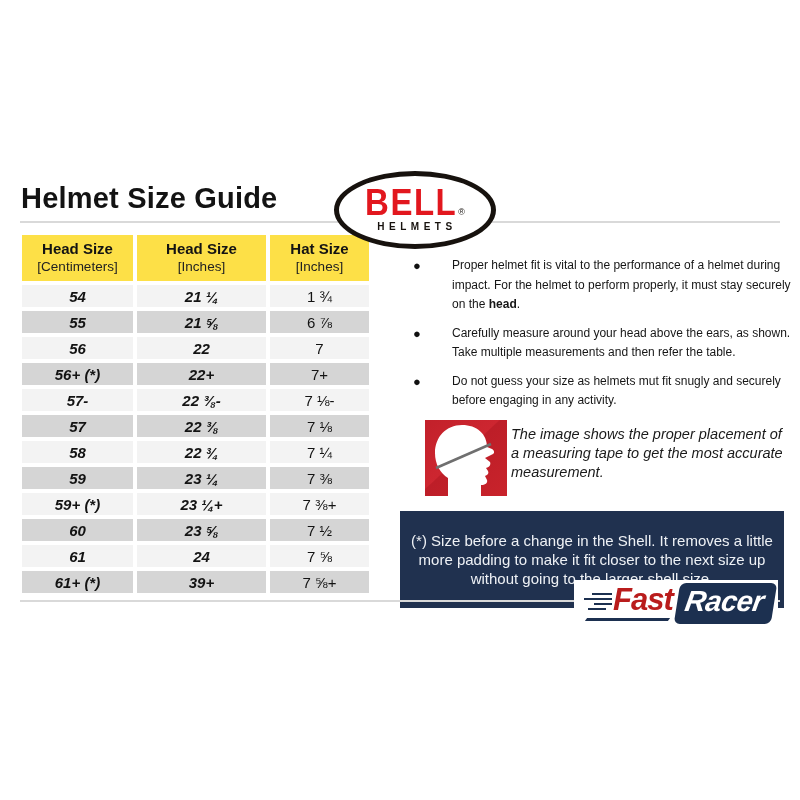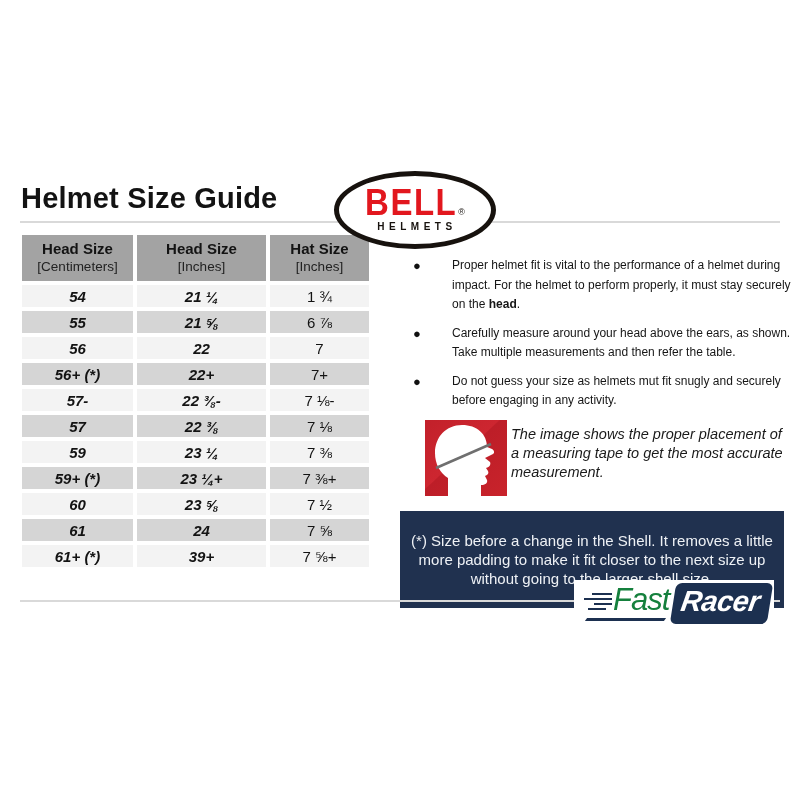--- a/index.html
+++ b/index.html
@@ -15,21 +15,21 @@
   .bell { position:absolute; left:334px; top:171px; width:162px; height:78px; background:#fff;
           border:5px solid #17120e; border-radius:50%; display:flex; flex-direction:column;
           align-items:center; justify-content:center; z-index:3; }
   .bell-row { display:flex; align-items:flex-end; line-height:1; }
   .bell-name { color:#e2171e; font-weight:bold; font-size:33px; letter-spacing:1.5px; line-height:0.9; transform:scaleY(1.12); }
   .bell-reg { color:#17120e; font-size:9px; margin-left:1px; margin-bottom:1px; }
   .bell-sub { color:#17120e; font-weight:bold; font-size:10px; letter-spacing:4.5px; margin-top:3px; padding-left:4px; }
 
   
   .size-table { position:absolute; left:18px; top:231px; border-collapse:separate; border-spacing:4px; table-layout:fixed; }
-  .size-table th { background:#a3a3a3; font-weight:normal; padding:4px 4px 5px; }
+  .size-table th { background:#fde047; font-weight:normal; padding:4px 4px 5px; }
   .size-table th .h1 { font-size:15px; font-weight:bold; color:#131313; line-height:19px; }
   .size-table th .h2 { font-size:13.5px; color:#222; line-height:18px; }
   .size-table td { height:22px; text-align:center; vertical-align:middle; font-size:15px; color:#131313; }
   .size-table tbody tr:nth-child(odd) td { background:#f3f3f3; }
   .size-table tbody tr:nth-child(even) td { background:#d5d5d5; }
   .size-table td.c1, .size-table td.c2 { font-weight:bold;font-style:italic; }
   .col1 { width:111px; } .col2 { width:129px; } .col3 { width:99px; }
 
   
   .bullets { position:absolute; left:400px; top:256px; width:398px; list-style:none; }
@@ -46,21 +46,21 @@
   
   .note-box { position:absolute; left:400px; top:511px; width:384px; background:#20314f; color:#eef1f5;
               font-size:15px; line-height:19px; text-align:center; padding:20px 8px; }
 
   
   .bottom-rule { position:absolute; left:20px; top:600px; width:760px; height:2px; background:#d9d9d9; z-index:1; }
   .fastracer { position:absolute; left:574px; top:580px; height:46px; background:#fff; padding:0 4px 0 8px;
                display:flex; align-items:center; z-index:2; }
   .fr-left { position:relative; display:flex; align-items:center; }
   .fr-lines { margin-right:1px; }
-  .fr-fast { font-size:31px; font-weight:normal; font-style:italic; color:#15803d; letter-spacing:-1px; padding-bottom:6px; }
+  .fr-fast { font-size:31px; font-weight:bold; font-style:italic; color:#b91c1c; letter-spacing:-1px; padding-bottom:6px; }
   .fr-underline { position:absolute; left:4px; right:4px; bottom:3px; height:3px; background:#1c3050; transform:skewX(-35deg); }
   .fr-racer-box { margin-left:4px; background:#1c3050; border-radius:6px; padding:2px 11px 6px 8px; transform:skewX(-9deg); }
   .fr-racer { display:inline-block; font-size:29px; font-weight:bold; font-style:italic; color:#ffffff; letter-spacing:-0.5px; }
 </style>
 </head>
 <body>
 
 <div class="canvas">
 
   <div class="page-title">Helmet Size Guide</div>
@@ -119,20 +119,25 @@
         </tr>
       <tr>
           <td class="c1">57-</td>
           <td class="c2">22 ⅜-</td>
           <td class="c3">7 ⅛-</td>
         </tr>
       <tr>
           <td class="c1">57</td>
           <td class="c2">22 ⅜</td>
           <td class="c3">7 ⅛</td>
+        </tr>
+      <tr>
+          <td class="c1">58</td>
+          <td class="c2">22 ¾</td>
+          <td class="c3">7 ¼</td>
         </tr>
       <tr>
           <td class="c1">59</td>
           <td class="c2">23 ¼</td>
           <td class="c3">7 ⅜</td>
         </tr>
       <tr>
           <td class="c1">59+ (*)</td>
           <td class="c2">23 ¼+</td>
           <td class="c3">7 ⅜+</td>

